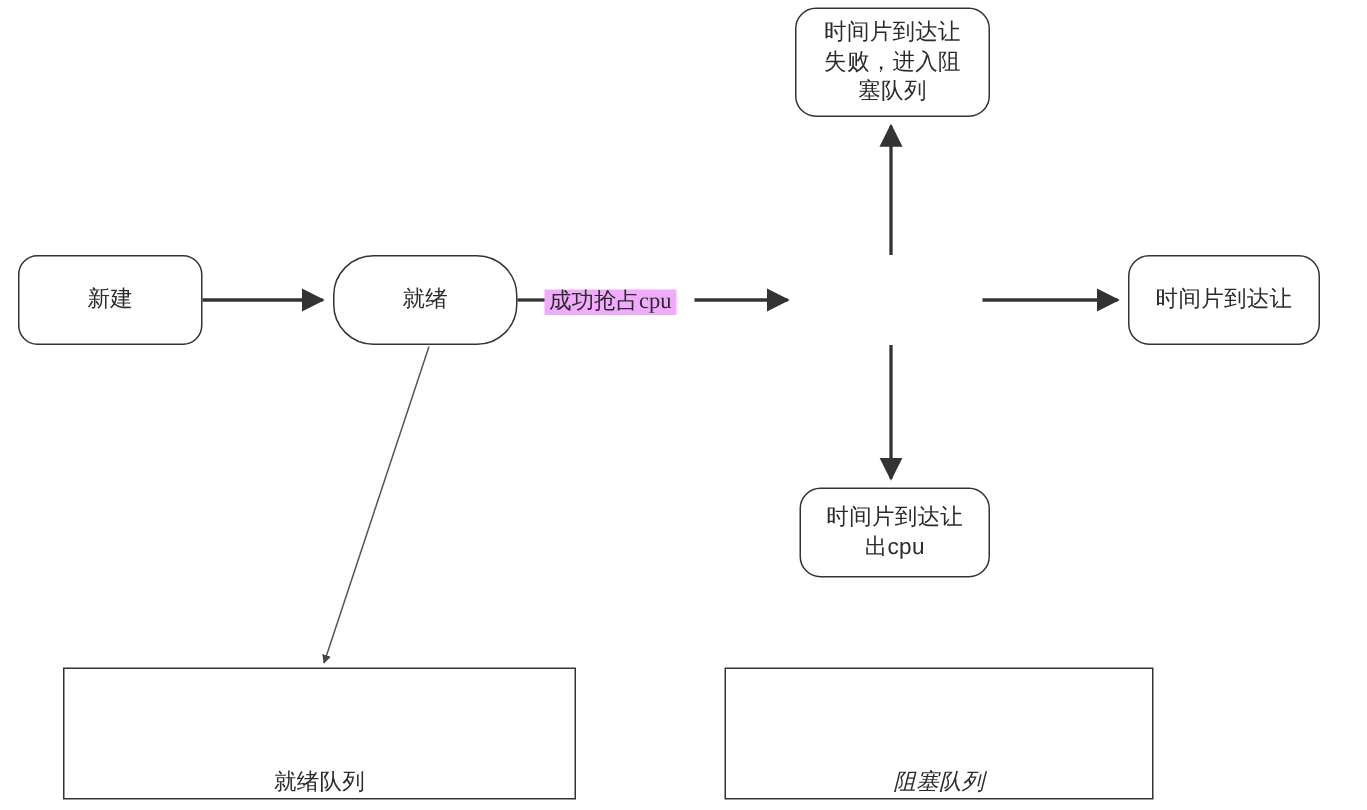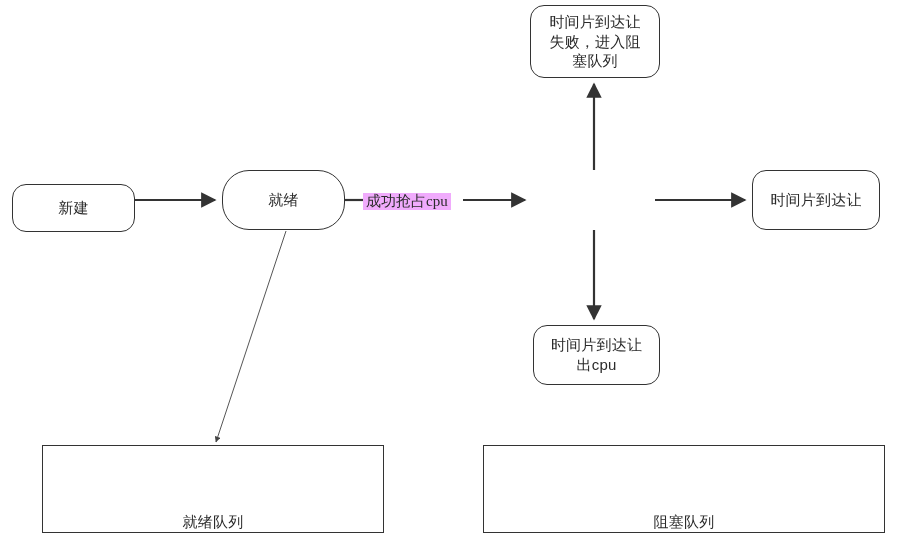--- a/index.html
+++ b/index.html
@@ -88,21 +88,21 @@
 
     <line x1="655" y1="200" x2="745" y2="200" stroke="#333333" stroke-width="2.2" marker-end="url(#arrow-thick)"></line>
 
     <line x1="594" y1="170" x2="594" y2="84" stroke="#333333" stroke-width="2.2" marker-end="url(#arrow-thick)"></line>
 
     <line x1="594" y1="230" x2="594" y2="319" stroke="#333333" stroke-width="2.2" marker-end="url(#arrow-thick)"></line>
 
     <line x1="286" y1="231" x2="216" y2="442" stroke="#555555" stroke-width="1" marker-end="url(#arrow-thin)"></line>
   </svg>
 
-  <div class="node rounded" style="left:12px; top:184px; width:123px; height:48px;">
+  <div class="node rounded" style="left:12px; top:170px; width:123px; height:60px;border-radius:13px;">
     <span class="node-label">新建</span>
   </div>
 
   <div class="node rounded" style="left:222px; top:170px; width:123px; height:60px;border-radius:27px;">
     <span class="node-label">就绪</span>
   </div>
 
 
   <div class="node rounded" style="left:752px; top:170px; width:128px; height:60px;">
     <span class="node-label">时间片到达让</span>
@@ -116,19 +116,19 @@
 
   <div class="node rounded" style="left:533px; top:325px; width:127px; height:60px;align-items:center;">
     <span class="node-label">时间片到达让
 出cpu</span>
   </div>
 
   <div class="node rect" style="left:42px; top:445px; width:342px; height:88px;">
     <span class="node-label">就绪队列</span>
   </div>
 
-  <div class="node rect" style="left:483px; top:445px; width:402px; height:88px;">
+  <div class="node rect" style="left:483px; top:445px; width:286px; height:88px;font-style:italic;">
     <span class="node-label">阻塞队列</span>
   </div>
 
   <div class="edge-label" style="left:363px; top:193px;">成功抢占cpu</div>
 
 </div>
 
 </body></html>

